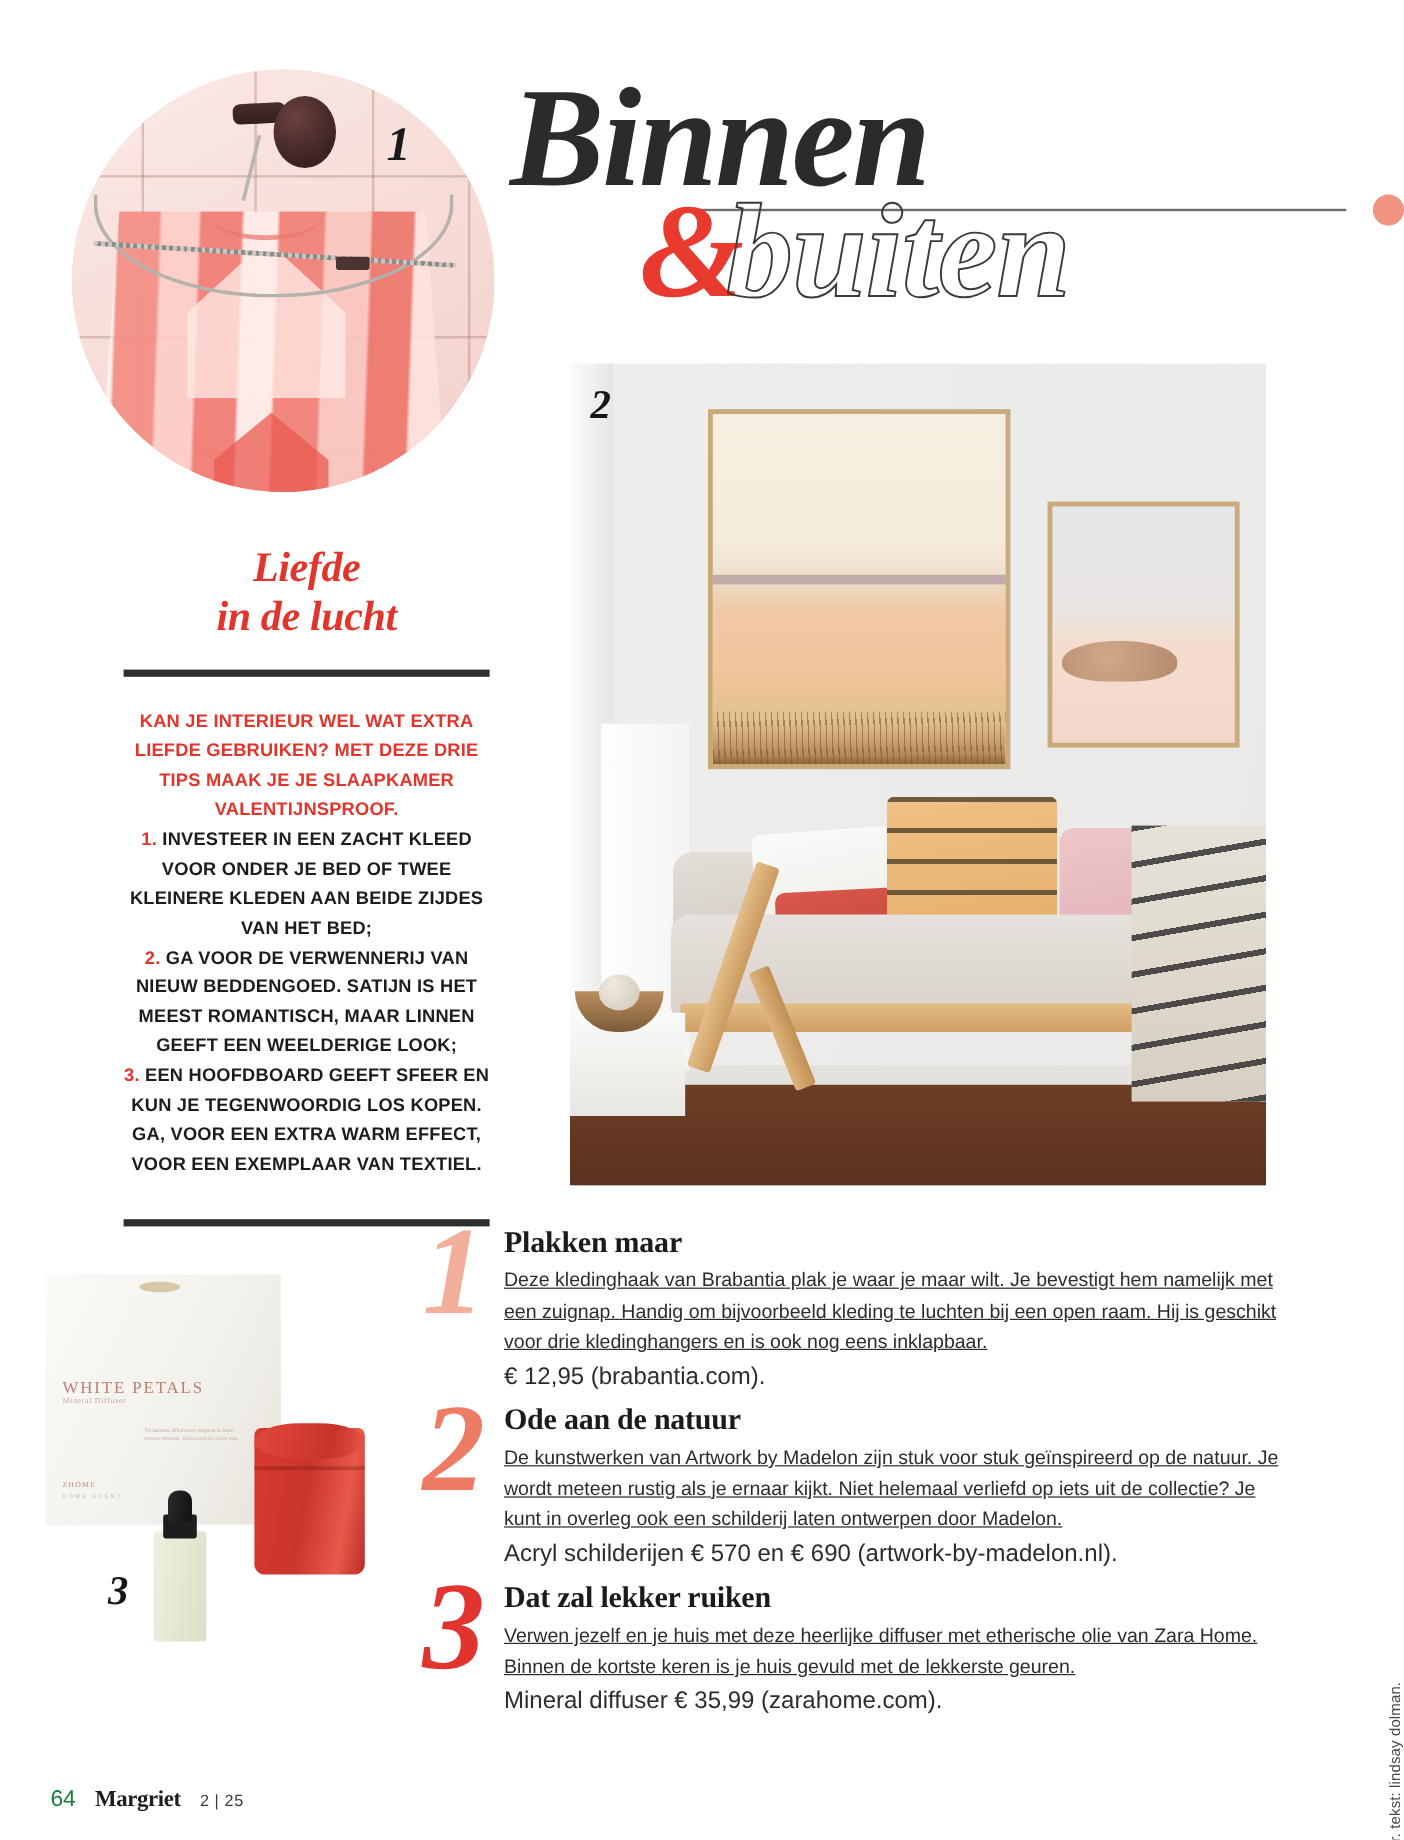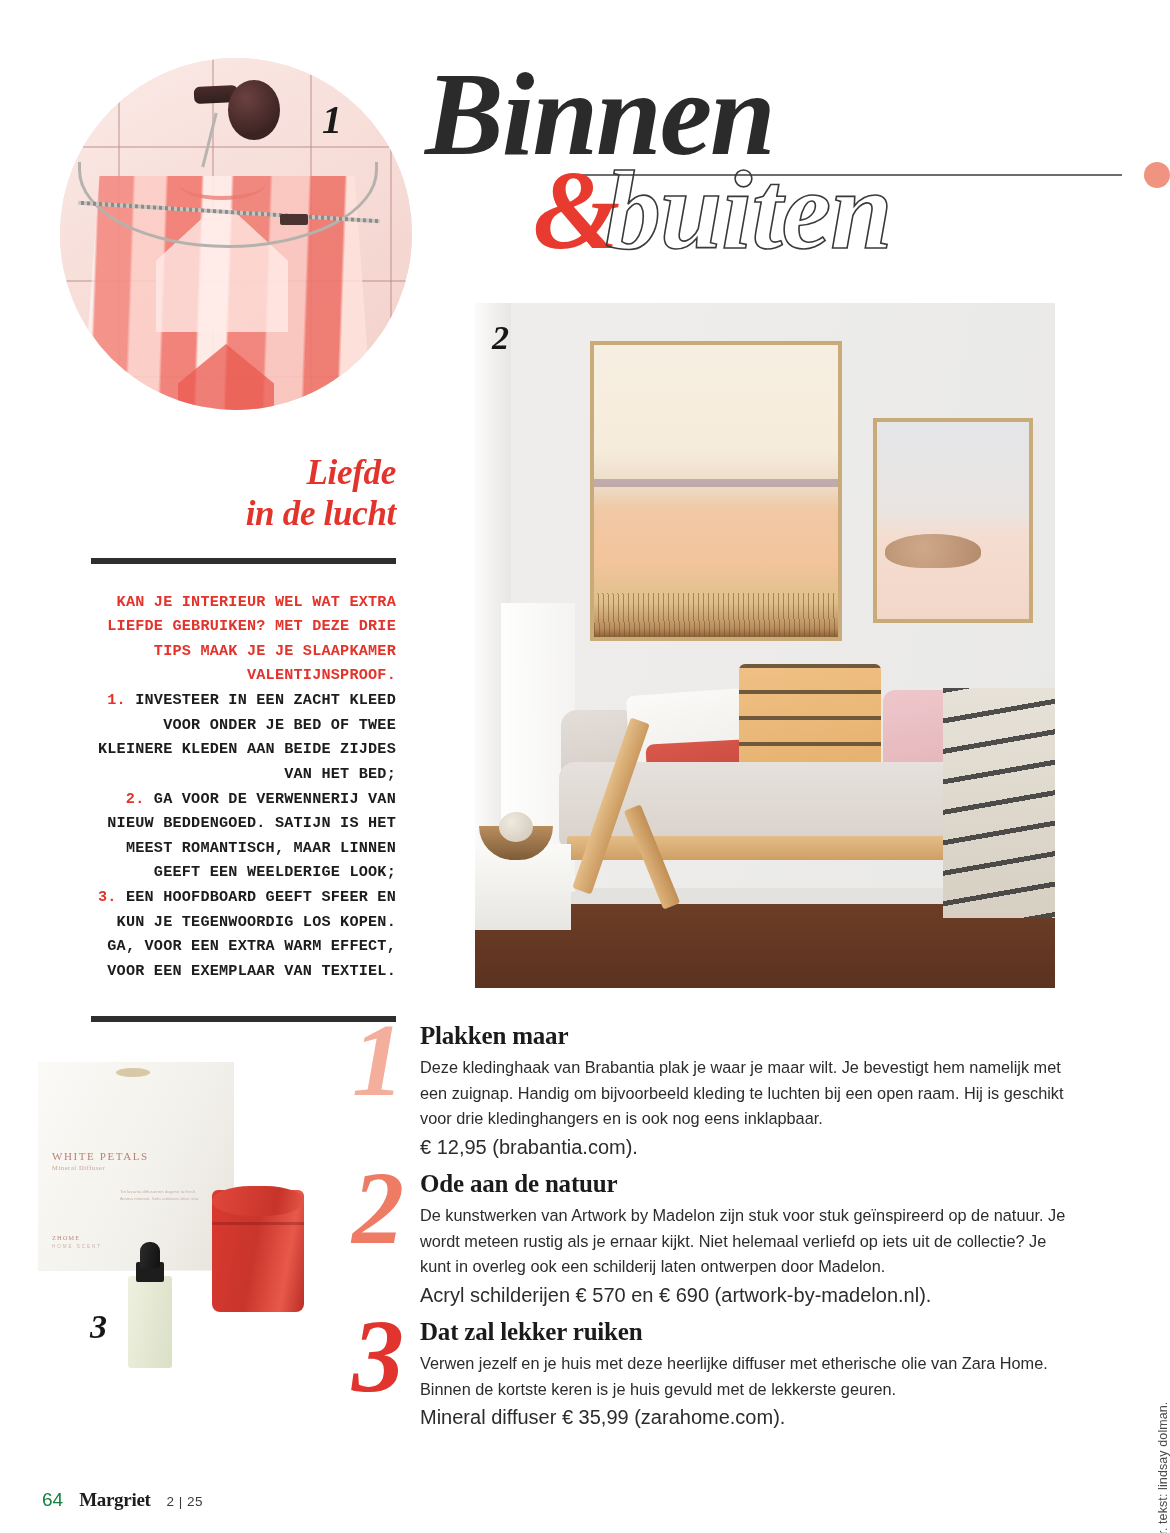--- a/index.html
+++ b/index.html
@@ -162,42 +162,42 @@
     font-style: italic;
     font-weight: bold;
     color: #1a1a1a;
     line-height: 1;
   }
   .label-1 { left: 322px; top: 100px; font-size: 40px; }
 
   
   .left-col {
     position: absolute;
-    left: 91px; top: 452px;
+    left: 103px; top: 452px;
     width: 305px;
-    text-align: right;
+    text-align: center;
   }
   .liefde {
     font-family: "Liberation Serif", serif;
     font-style: italic;
     font-weight: bold;
     font-size: 35px;
     line-height: 1.18;
     color: #e3342c;
     letter-spacing: -0.3px;
   }
   .rule-thick {
     width: 100%;
     height: 6px;
     background: #2e2e2e;
     margin: 23px 0 0 0;
   }
   .intro-block {
     margin-top: 26px;
-    font-family: Liberation Mono, monospace;
+    font-family: Liberation Sans, sans-serif;
     font-weight: bold;
     font-size: 15.2px;
     line-height: 1.62;
     letter-spacing: 0.2px;
     text-transform: uppercase;
   }
   .intro-red { color: #e3342c; display: block; }
   .tips { color: #1c1c1c; display: block; }
   .tipnum { color: #e3342c; }
   .rule-thick-bottom {
@@ -355,21 +355,21 @@
     box-shadow: 0 1px 0 rgba(0,0,0,.05);
   }
   .p3-box-seal {
     position: absolute; left: 78px; top: 6px;
     width: 34px; height: 9px; border-radius: 50%;
     background: #d8c8a6;
   }
   .p3-box-title {
     position: absolute; left: 14px; top: 88px;
     font-family: "Liberation Serif", serif;
-    font-size: 11px; letter-spacing: 1.6px;
+    font-size: 14px; letter-spacing: 1.6px;
     color: #bd7f72;
   }
   .p3-box-sub {
     position: absolute; left: 14px; top: 102px;
     font-family: "Liberation Serif", serif;
     font-size: 6.5px; letter-spacing: .6px;
     color: #c5a59c;
   }
   .p3-box-blurb {
     position: absolute; left: 82px; top: 126px;
@@ -455,20 +455,21 @@
     font-size: 25px;
     color: #1b1b1b;
     letter-spacing: -0.2px;
     margin-bottom: 5px;
   }
   .item-text {
     font-family: "Liberation Sans", sans-serif;
     font-size: 16.3px;
     line-height: 1.58;
     color: #2c2c2c;
+    text-decoration: underline;
   }
   .item-price {
     font-family: "Liberation Sans", sans-serif;
     font-size: 20px;
     color: #2c2c2c;
     margin-top: 4px;
   }
 
   
   .credit {

